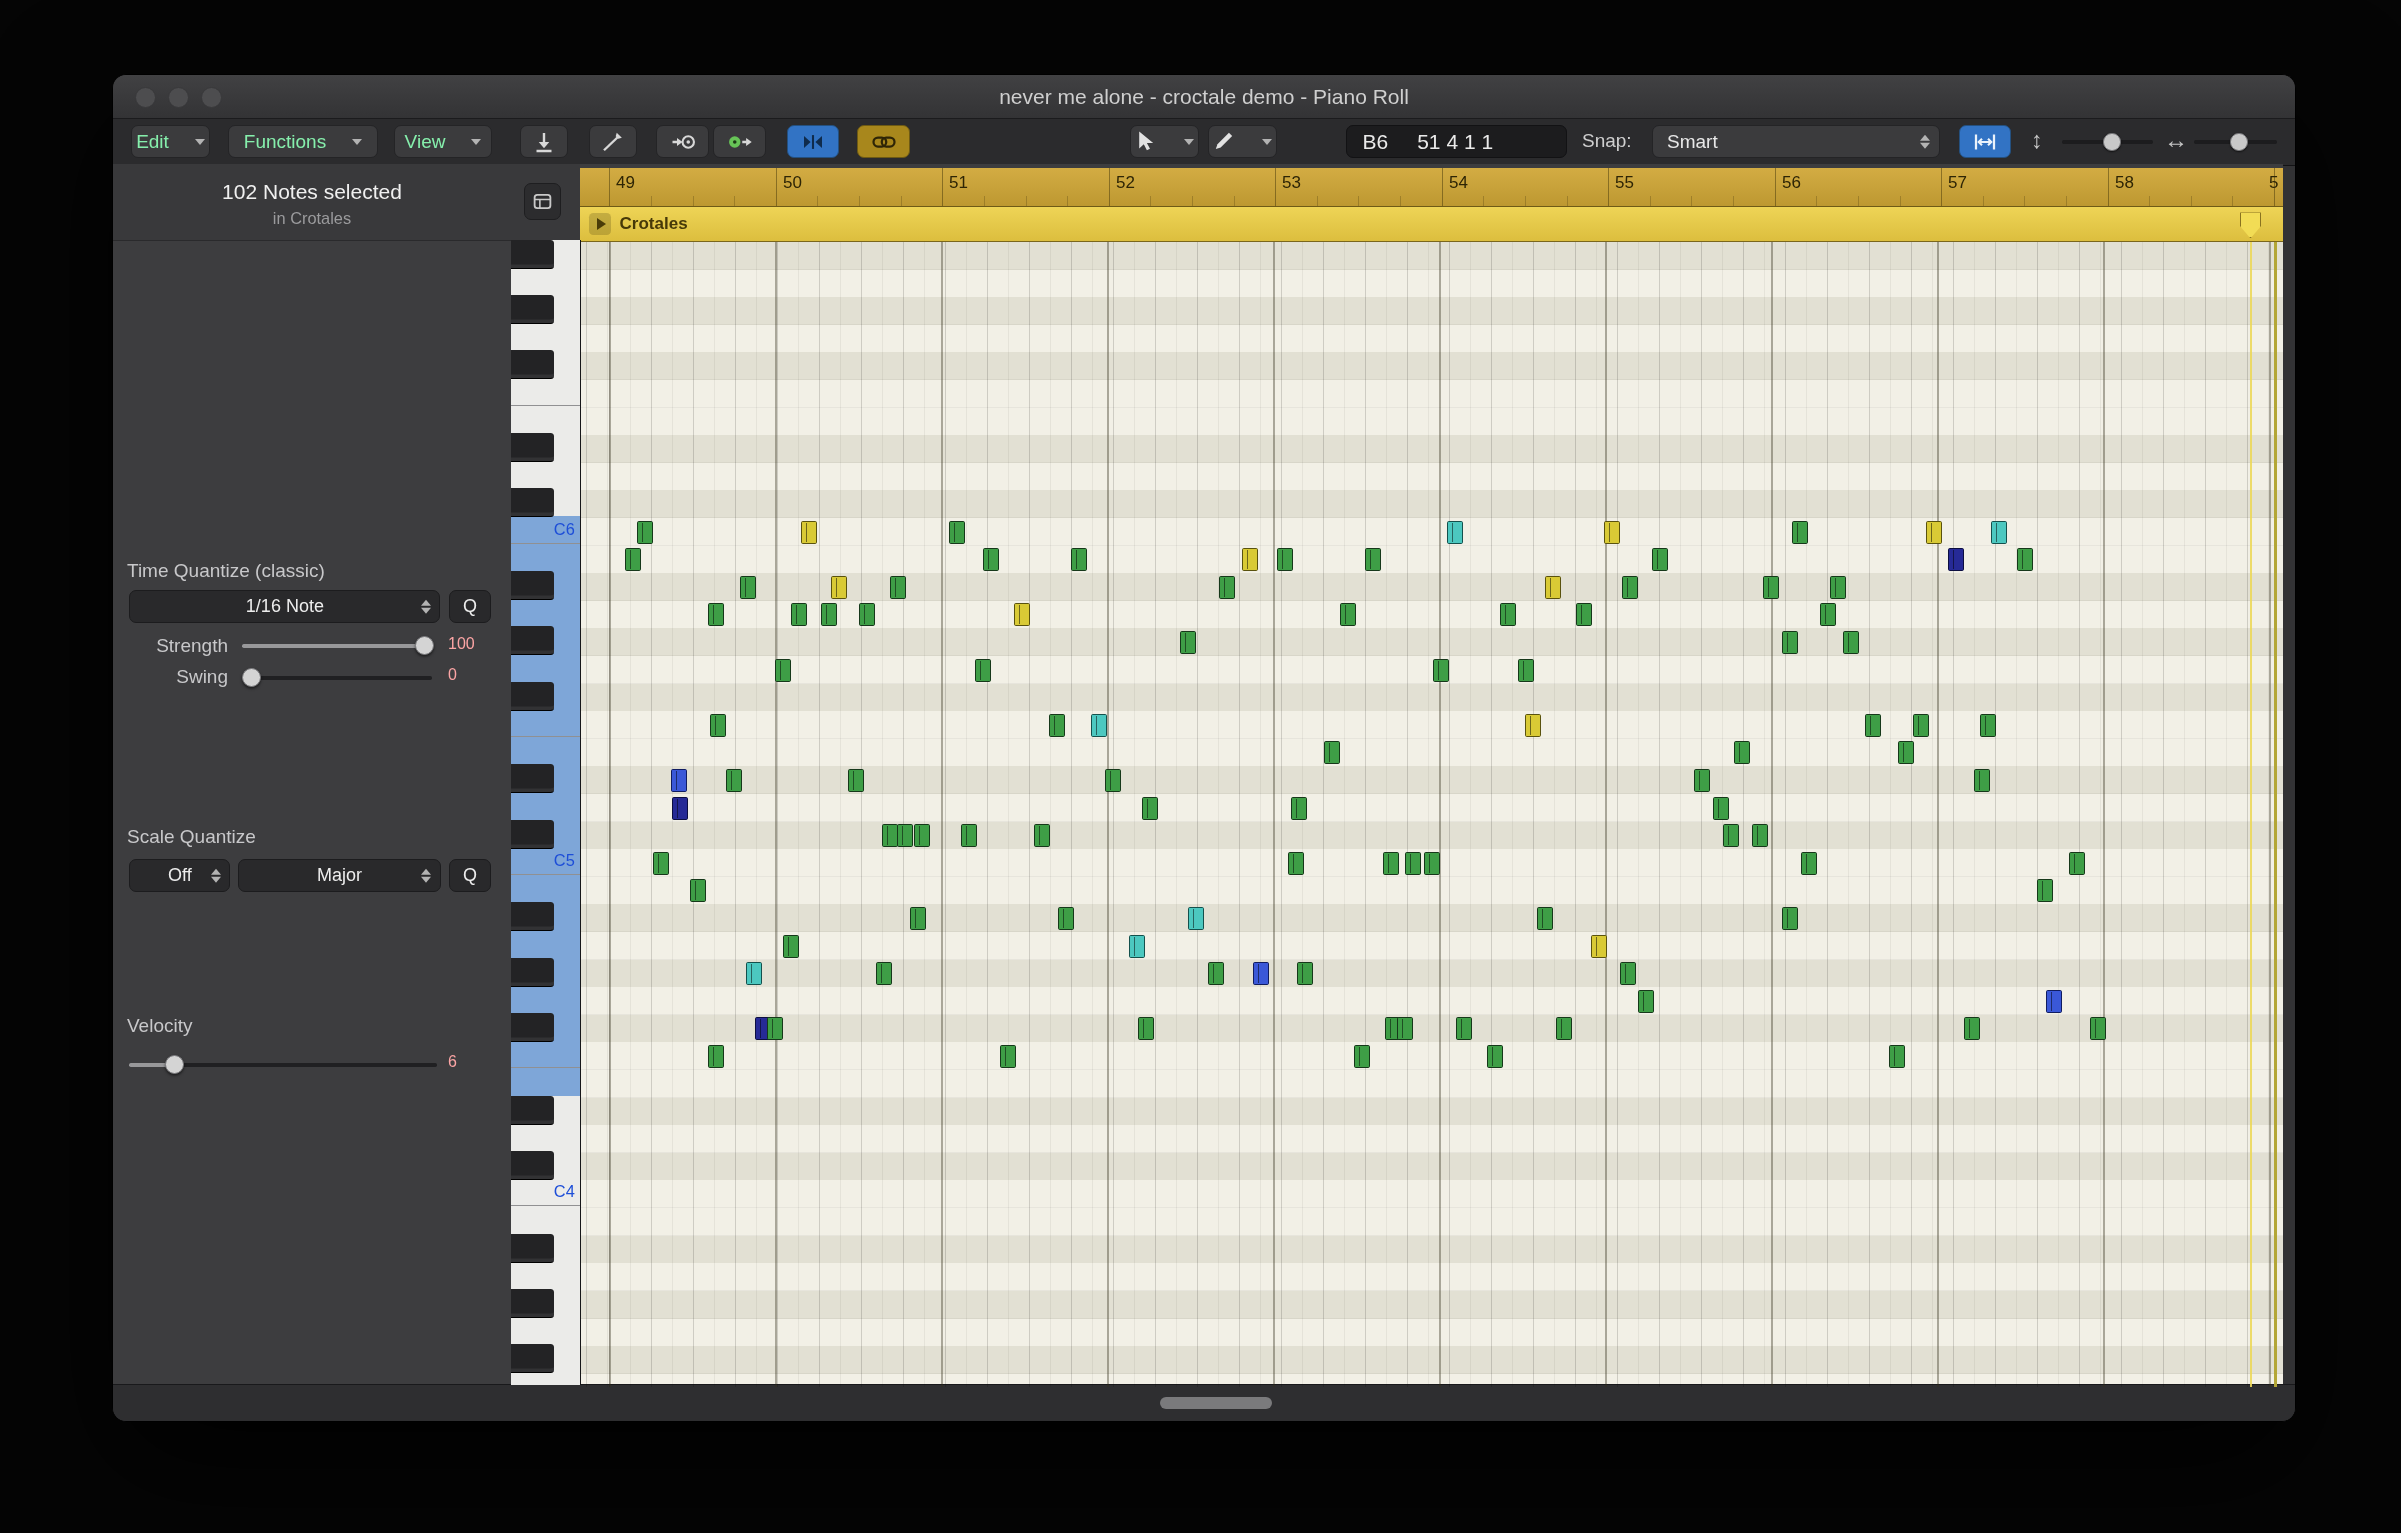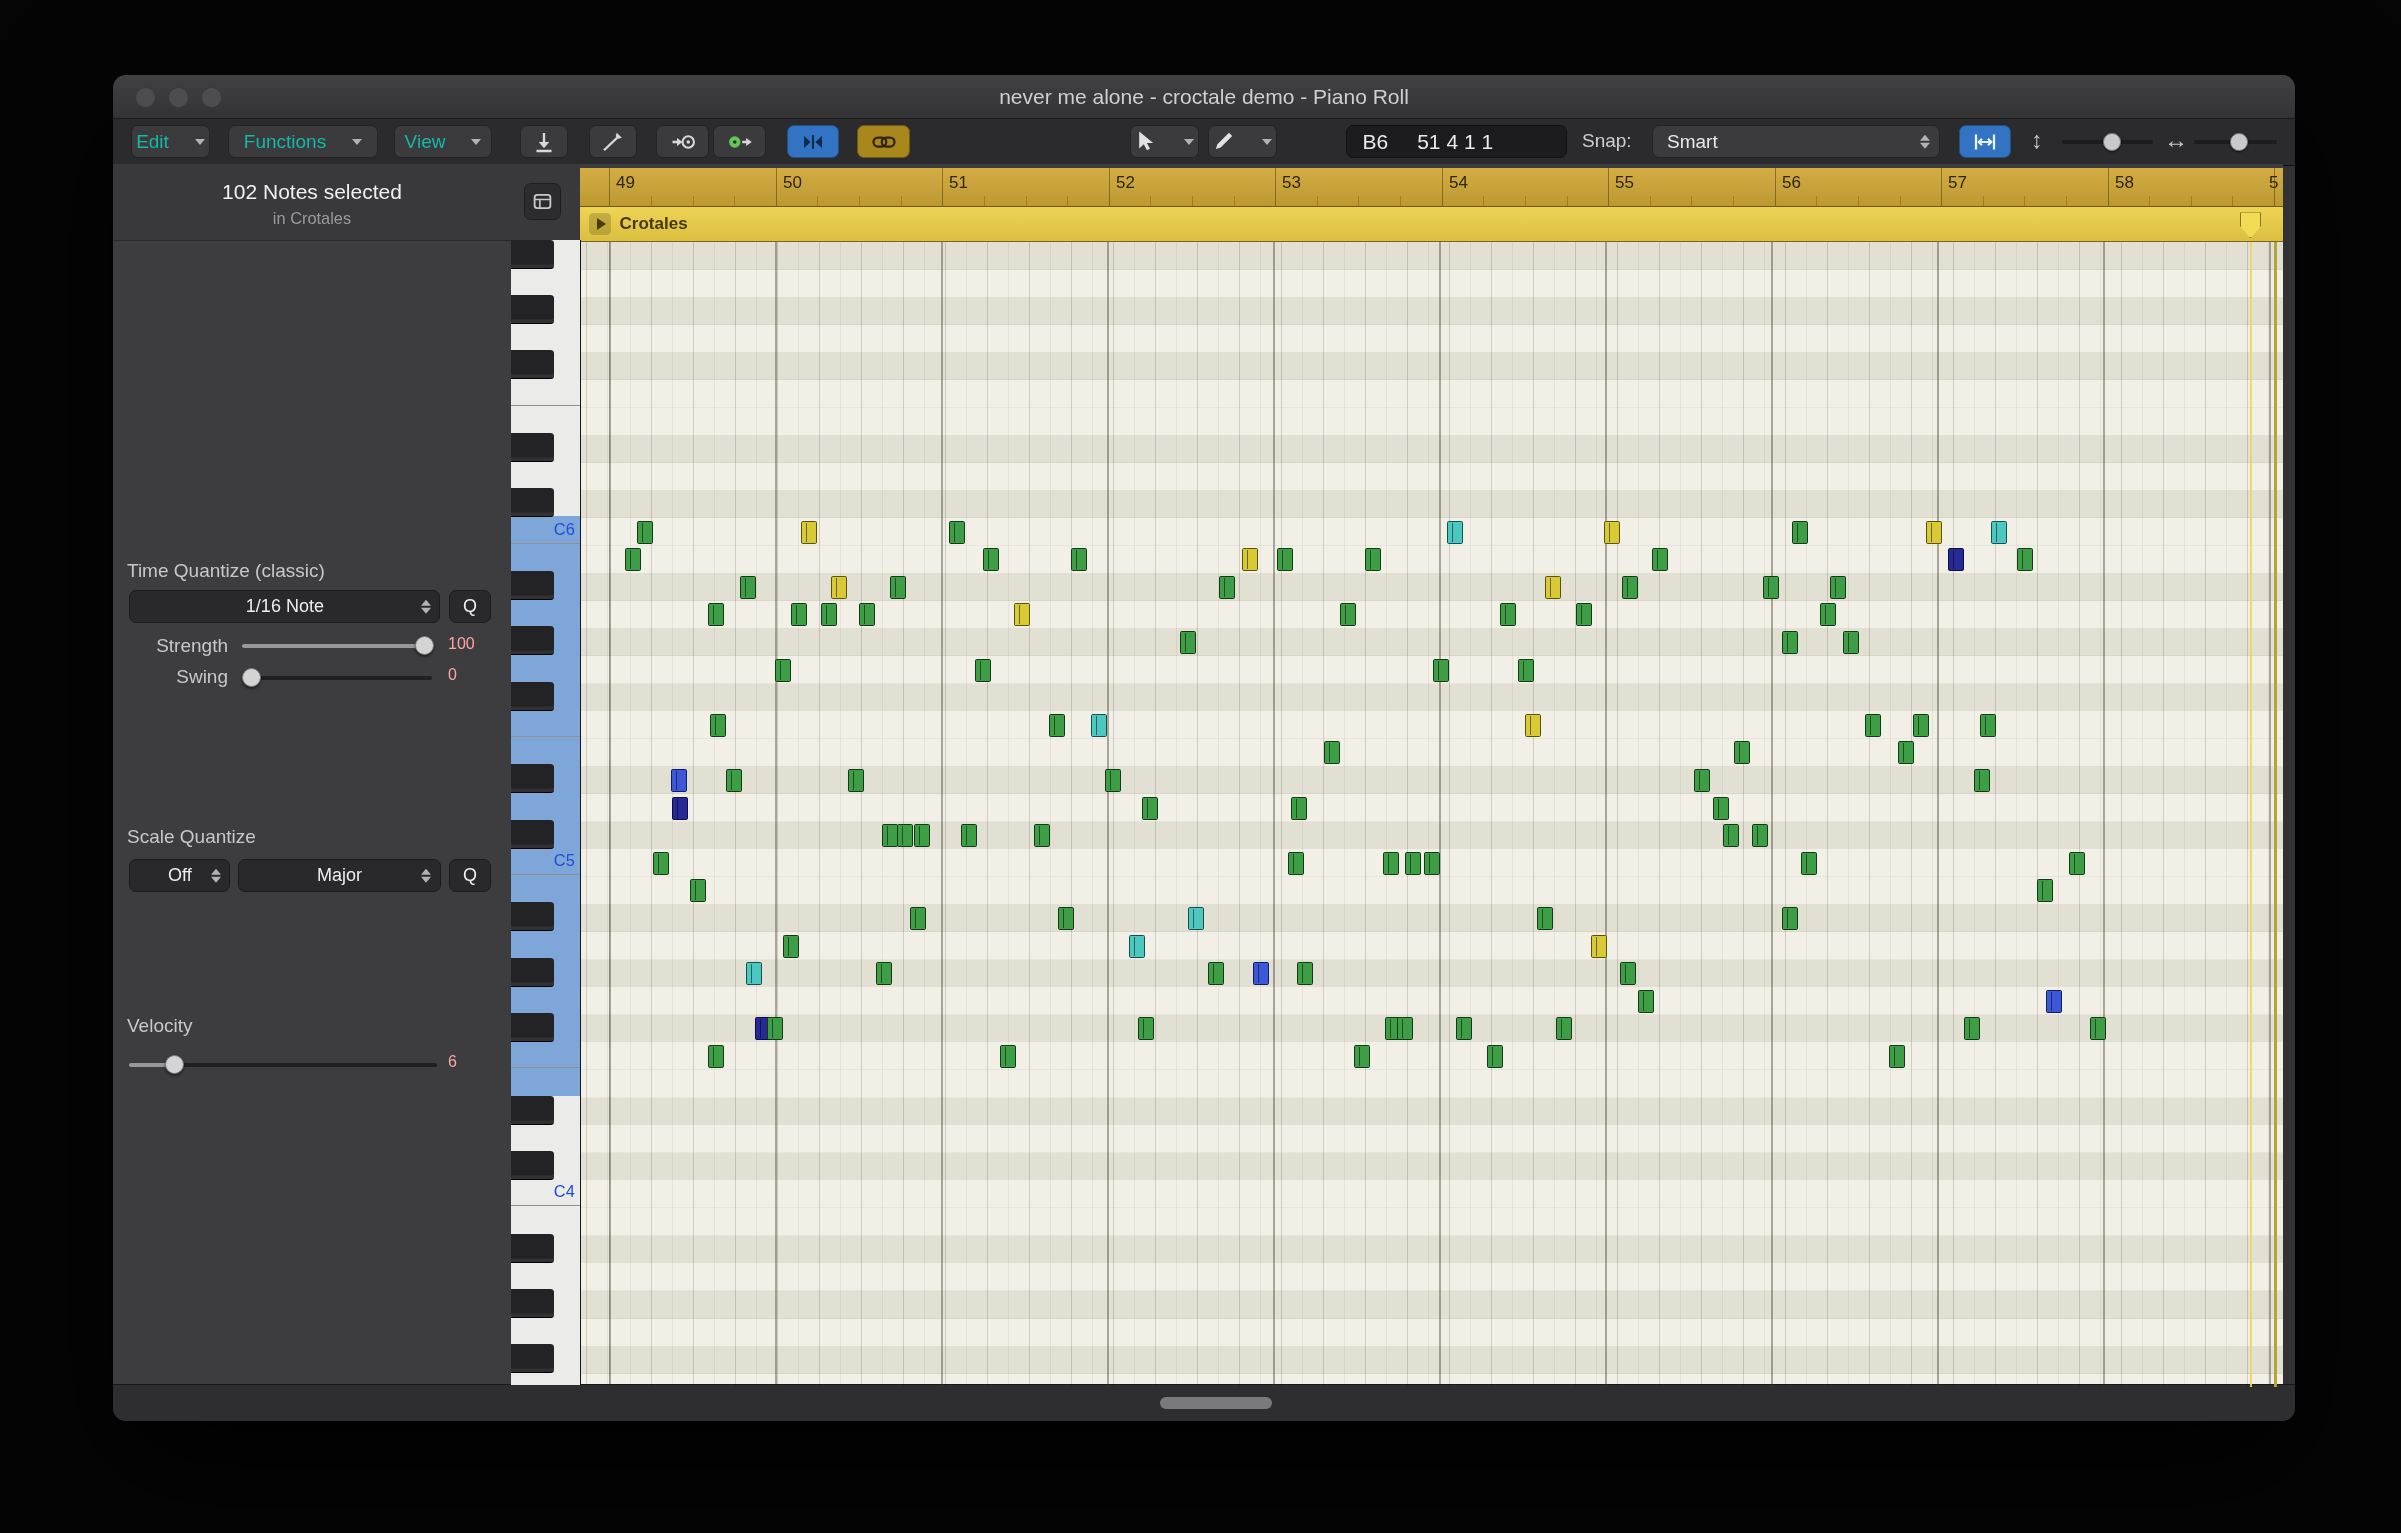--- a/index.html
+++ b/index.html
@@ -8,21 +8,21 @@
   .window{position:absolute;left:112px;top:74px;width:2182px;height:1346px;background:#323234;border-radius:14px;overflow:hidden;box-shadow:0 43px 121px rgba(0,0,0,.85);border:0.9px solid #000;}
 
   
   .titlebar{height:43px;background:linear-gradient(#414143,#333335);border-bottom:0.9px solid #1b1b1d;position:relative;display:flex;align-items:center;justify-content:center;}
   .traffic{position:absolute;left:22.4px;top:12px;display:flex;gap:12px;}
   .light{width:19px;height:19px;border-radius:50%;background:#4d4d4f;border:0.9px solid #39393b;}
   .wtitle{color:#cfcfcf;font-size:21px;}
 
   
   .toolbar{height:46px;background:#2b2b2d;border-bottom:0.9px solid #131315;position:relative;}
-  .tb{position:absolute;top:6px;height:33px;background:#3b3b3d;border:0.9px solid #242426;border-radius:7px;color:#14b8a6;font-size:19px;display:flex;align-items:center;justify-content:center;gap:26px;box-sizing:border-box;}
+  .tb{position:absolute;top:6px;height:33px;background:#3b3b3d;border:0.9px solid #242426;border-radius:7px;color:#86efac;font-size:19px;display:flex;align-items:center;justify-content:center;gap:26px;box-sizing:border-box;}
   .tb.icon{padding:0;}
   .tb.blue{background:#3273c4;border-color:#24507f;}
   .tb.gold{background:#a8871c;border-color:#6e5a13;}
   .tri{width:0;height:0;border-left:5.2px solid transparent;border-right:5.2px solid transparent;display:inline-block;}
   .tri.dn{border-top:6px solid #b3b3b3;}
   .tri.up{border-bottom:6px solid #b3b3b3;}
   .spin{display:flex;flex-direction:column;gap:2.6px;position:absolute;right:8.6px;top:50%;transform:translateY(-50%);}
   .pos-display{position:absolute;left:1233px;top:6px;width:221px;height:33px;background:#1c1c1e;border:0.9px solid #121214;border-radius:7px;color:#eaeaea;font-size:21px;display:flex;align-items:center;box-sizing:border-box;padding:0 15.5px;gap:29px;}
   .snap-label{position:absolute;left:1469px;top:11.2px;color:#cfcfcf;font-size:19px;}
   .ddtb{position:absolute;top:6px;height:33px;background:#3b3b3d;border:0.9px solid #242426;border-radius:7px;color:#e8e8e8;font-size:19px;display:flex;align-items:center;box-sizing:border-box;padding:0 29px 0 14px;}

